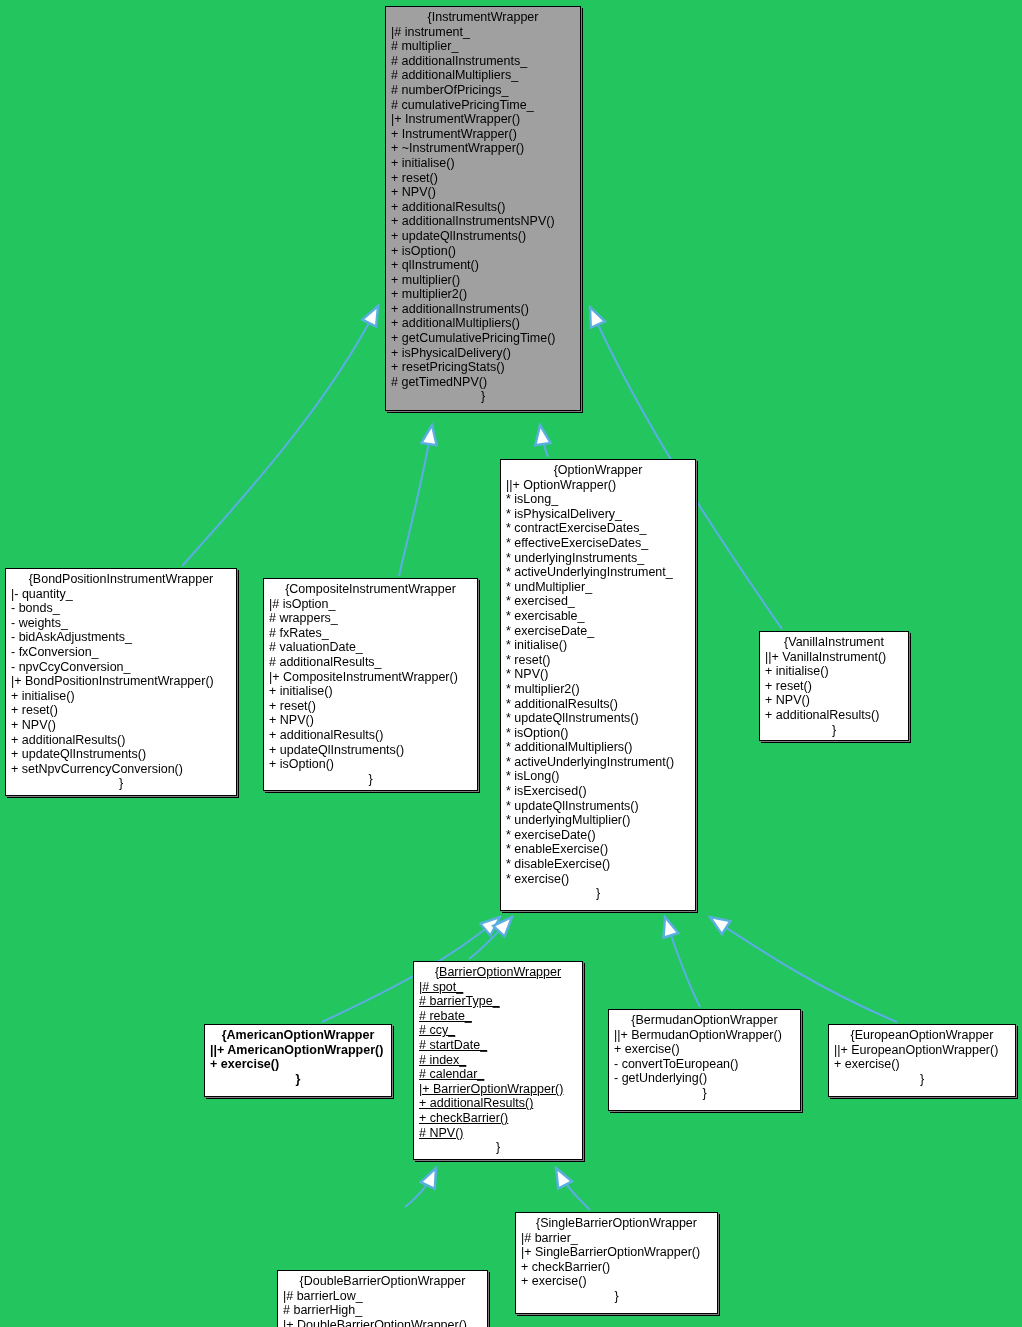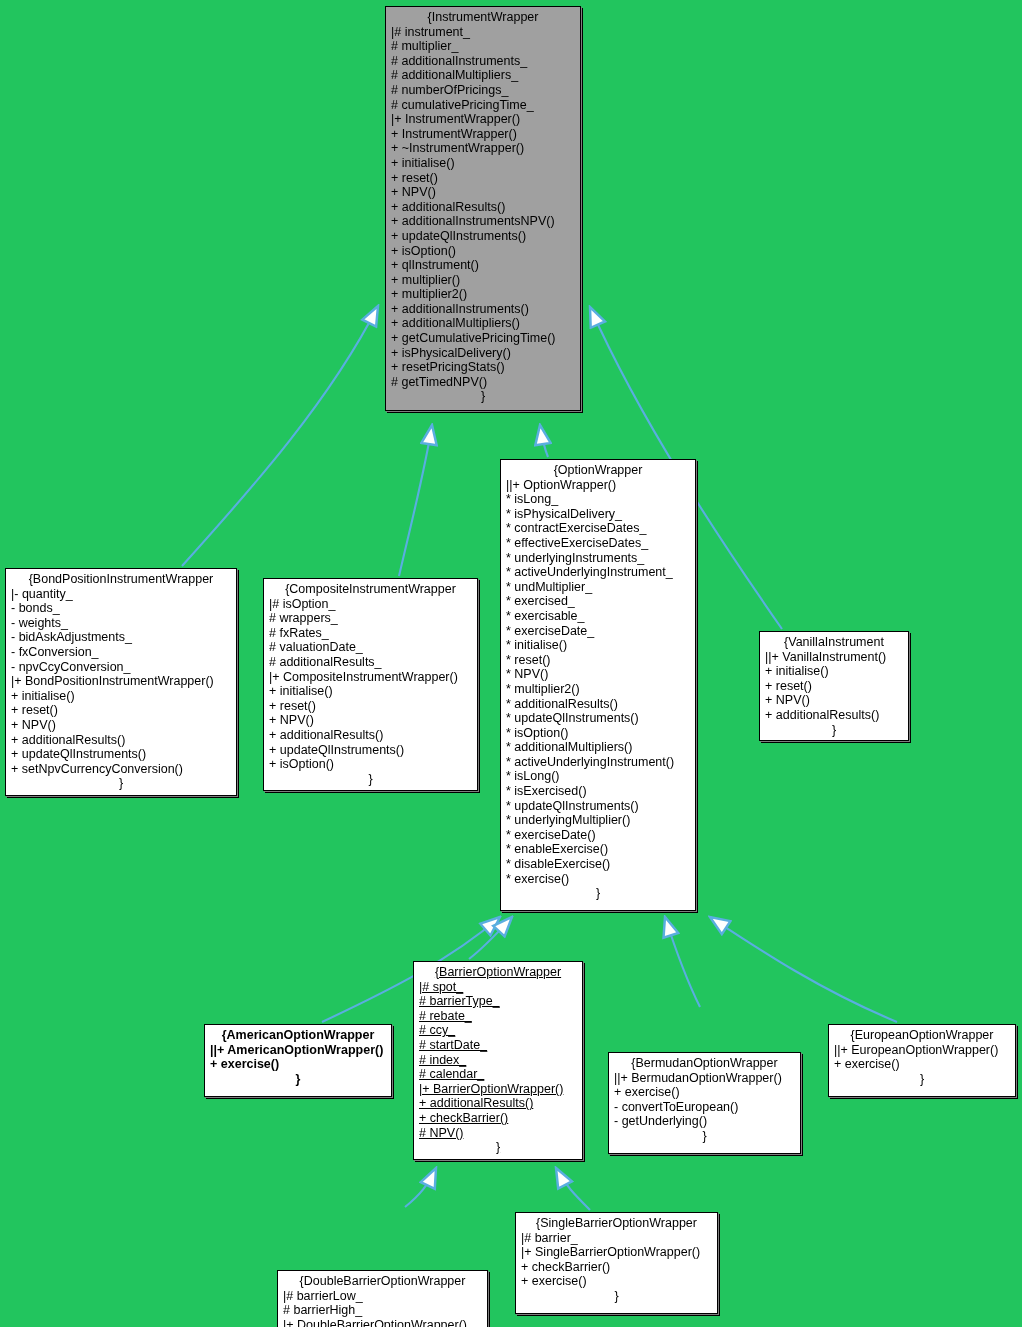--- a/index.html
+++ b/index.html
@@ -200,21 +200,21 @@
         <div class="member"># ccy_</div>
         <div class="member"># startDate_</div>
         <div class="member"># index_</div>
         <div class="member"># calendar_</div>
         <div class="member">|+ BarrierOptionWrapper()</div>
         <div class="member">+ additionalResults()</div>
         <div class="member">+ checkBarrier()</div>
         <div class="member"># NPV()</div>
         <div class="closer">}</div>
       </div>
-      <div class="node" style="left: 608px; top: 1009px; width: 193px; height: 102px; margin-top: 43px;">
+      <div class="node" style="left: 608px; top: 1009px; width: 193px; height: 102px;">
         <div class="title">{BermudanOptionWrapper</div>
         <div class="member">||+ BermudanOptionWrapper()</div>
         <div class="member">+ exercise()</div>
         <div class="member">- convertToEuropean()</div>
         <div class="member">- getUnderlying()</div>
         <div class="closer">}</div>
       </div>
       <div class="node" style="left: 828px; top: 1024px; width: 188px; height: 73px;">
         <div class="title">{EuropeanOptionWrapper</div>
         <div class="member">||+ EuropeanOptionWrapper()</div>

